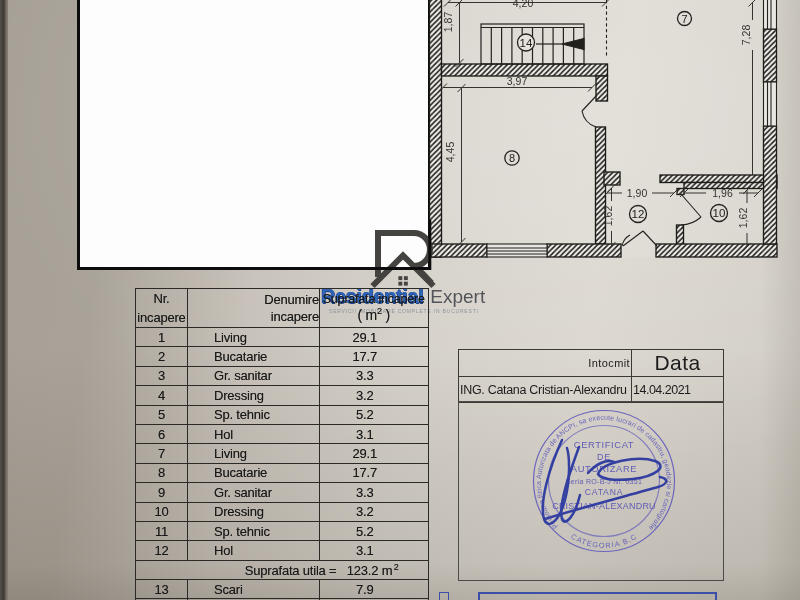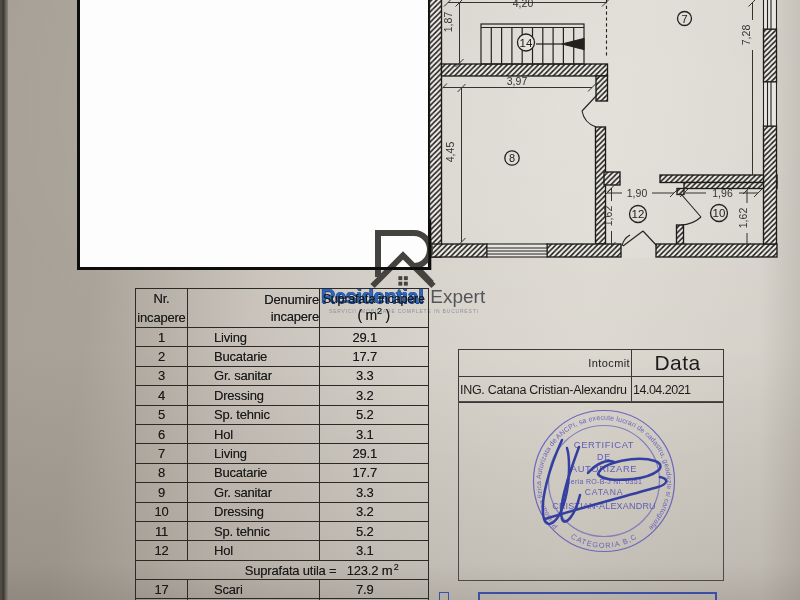--- a/index.html
+++ b/index.html
@@ -312,21 +312,21 @@
           </tr>
       <tr>
             <td>12</td>
             <td>Hol</td>
             <td>3.1</td>
           </tr>
       <tr>
             <td colspan="3" style="text-align:center;padding-left:80px;white-space:nowrap;">Suprafata utila =&nbsp;&nbsp;&nbsp;123.2 m<sup> 2</sup></td>
           </tr>
       <tr>
-            <td>17</td>
+            <td>13</td>
             <td>Scari</td>
             <td>7.9</td>
           </tr>
       <tr>
             <td>14</td>
             <td>Scari</td>
             <td>7.9</td>
           </tr>
     </tbody>
       </table>

